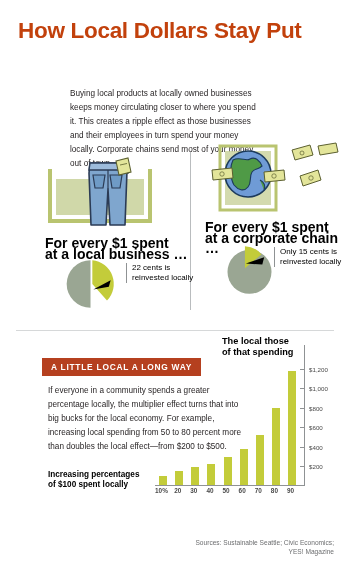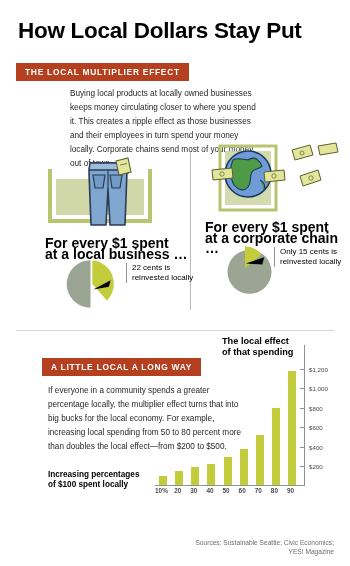--- a/index.html
+++ b/index.html
@@ -11,21 +11,21 @@
     overflow:hidden;
     position:relative;
   }
   .page{position:relative;width:350px;height:566px;box-sizing:border-box;}
 
   
   .title{
     position:absolute;left:18px;top:18px;
     font-size:22.5px;line-height:26px;
     font-weight:bold;
-    color:#000000;
+    color:#c2410c;
     letter-spacing:-0.3px;
     white-space:nowrap;
   }
 
   
   .banner{
     position:absolute;
     background:#b5401f;
     color:#ffffff;
     font-size:8.4px;
@@ -135,21 +135,20 @@
     text-align:right;
   }
 </style>
 </head>
 <body>
 
 <div class="page">
 
   <div class="title">How Local Dollars Stay Put</div>
 
-  <div class="banner" id="banner-multiplier">THE LOCAL MULTIPLIER EFFECT</div>
 
   <div class="para" id="intro-para">Buying local products at locally owned businesses keeps money circulating closer to where you spend it. This creates a ripple effect as those businesses and their employees in turn spend your money locally. Corporate chains send most of your money out of town.</div>
 
   <div class="vdivider"></div>
   <div class="hdivider"></div>
 
   <svg class="art" id="jeans-art" viewBox="0 0 150 80">
     <g stroke="#b9c470" stroke-width="4" fill="none">
       <path d="M18 14 L18 66 L118 66 L118 14"></path>
     </g>
@@ -210,21 +209,21 @@
     <path d="M26 21 L46 14 L44 22 Z" fill="#000"></path>
   </svg>
 
   <div class="callout" id="callout-chain">Only 15 cents is reinvested locally</div>
 
   <div class="banner" id="banner-little">A LITTLE LOCAL A LONG WAY</div>
 
   <div class="para" id="lgalw-para">If everyone in a community spends a greater percentage locally, the multiplier effect turns that into big bucks for the local economy. For example, increasing local spending from 50 to 80 percent more than doubles the local effect—from $200 to $500.</div>
 
   <div id="chart-title">
-    <span style="white-space:pre-line">The local effect
+    <span style="white-space:pre-line">The local those
 of that spending</span>
   </div>
 
   <div id="chart">
     <div class="bars-area" id="bars-area">
         <div class="bar" style="height: 9.76923px; left: 4.05556px; background: rgb(195, 204, 58);"></div>
         <div class="bar" style="height: 14.6538px; left: 20.1667px; background: rgb(195, 204, 58);"></div>
         <div class="bar" style="height: 18.5615px; left: 36.2778px; background: rgb(195, 204, 58);"></div>
         <div class="bar" style="height: 22.4692px; left: 52.3889px; background: rgb(195, 204, 58);"></div>
         <div class="bar" style="height: 29.3077px; left: 68.5px; background: rgb(195, 204, 58);"></div>

